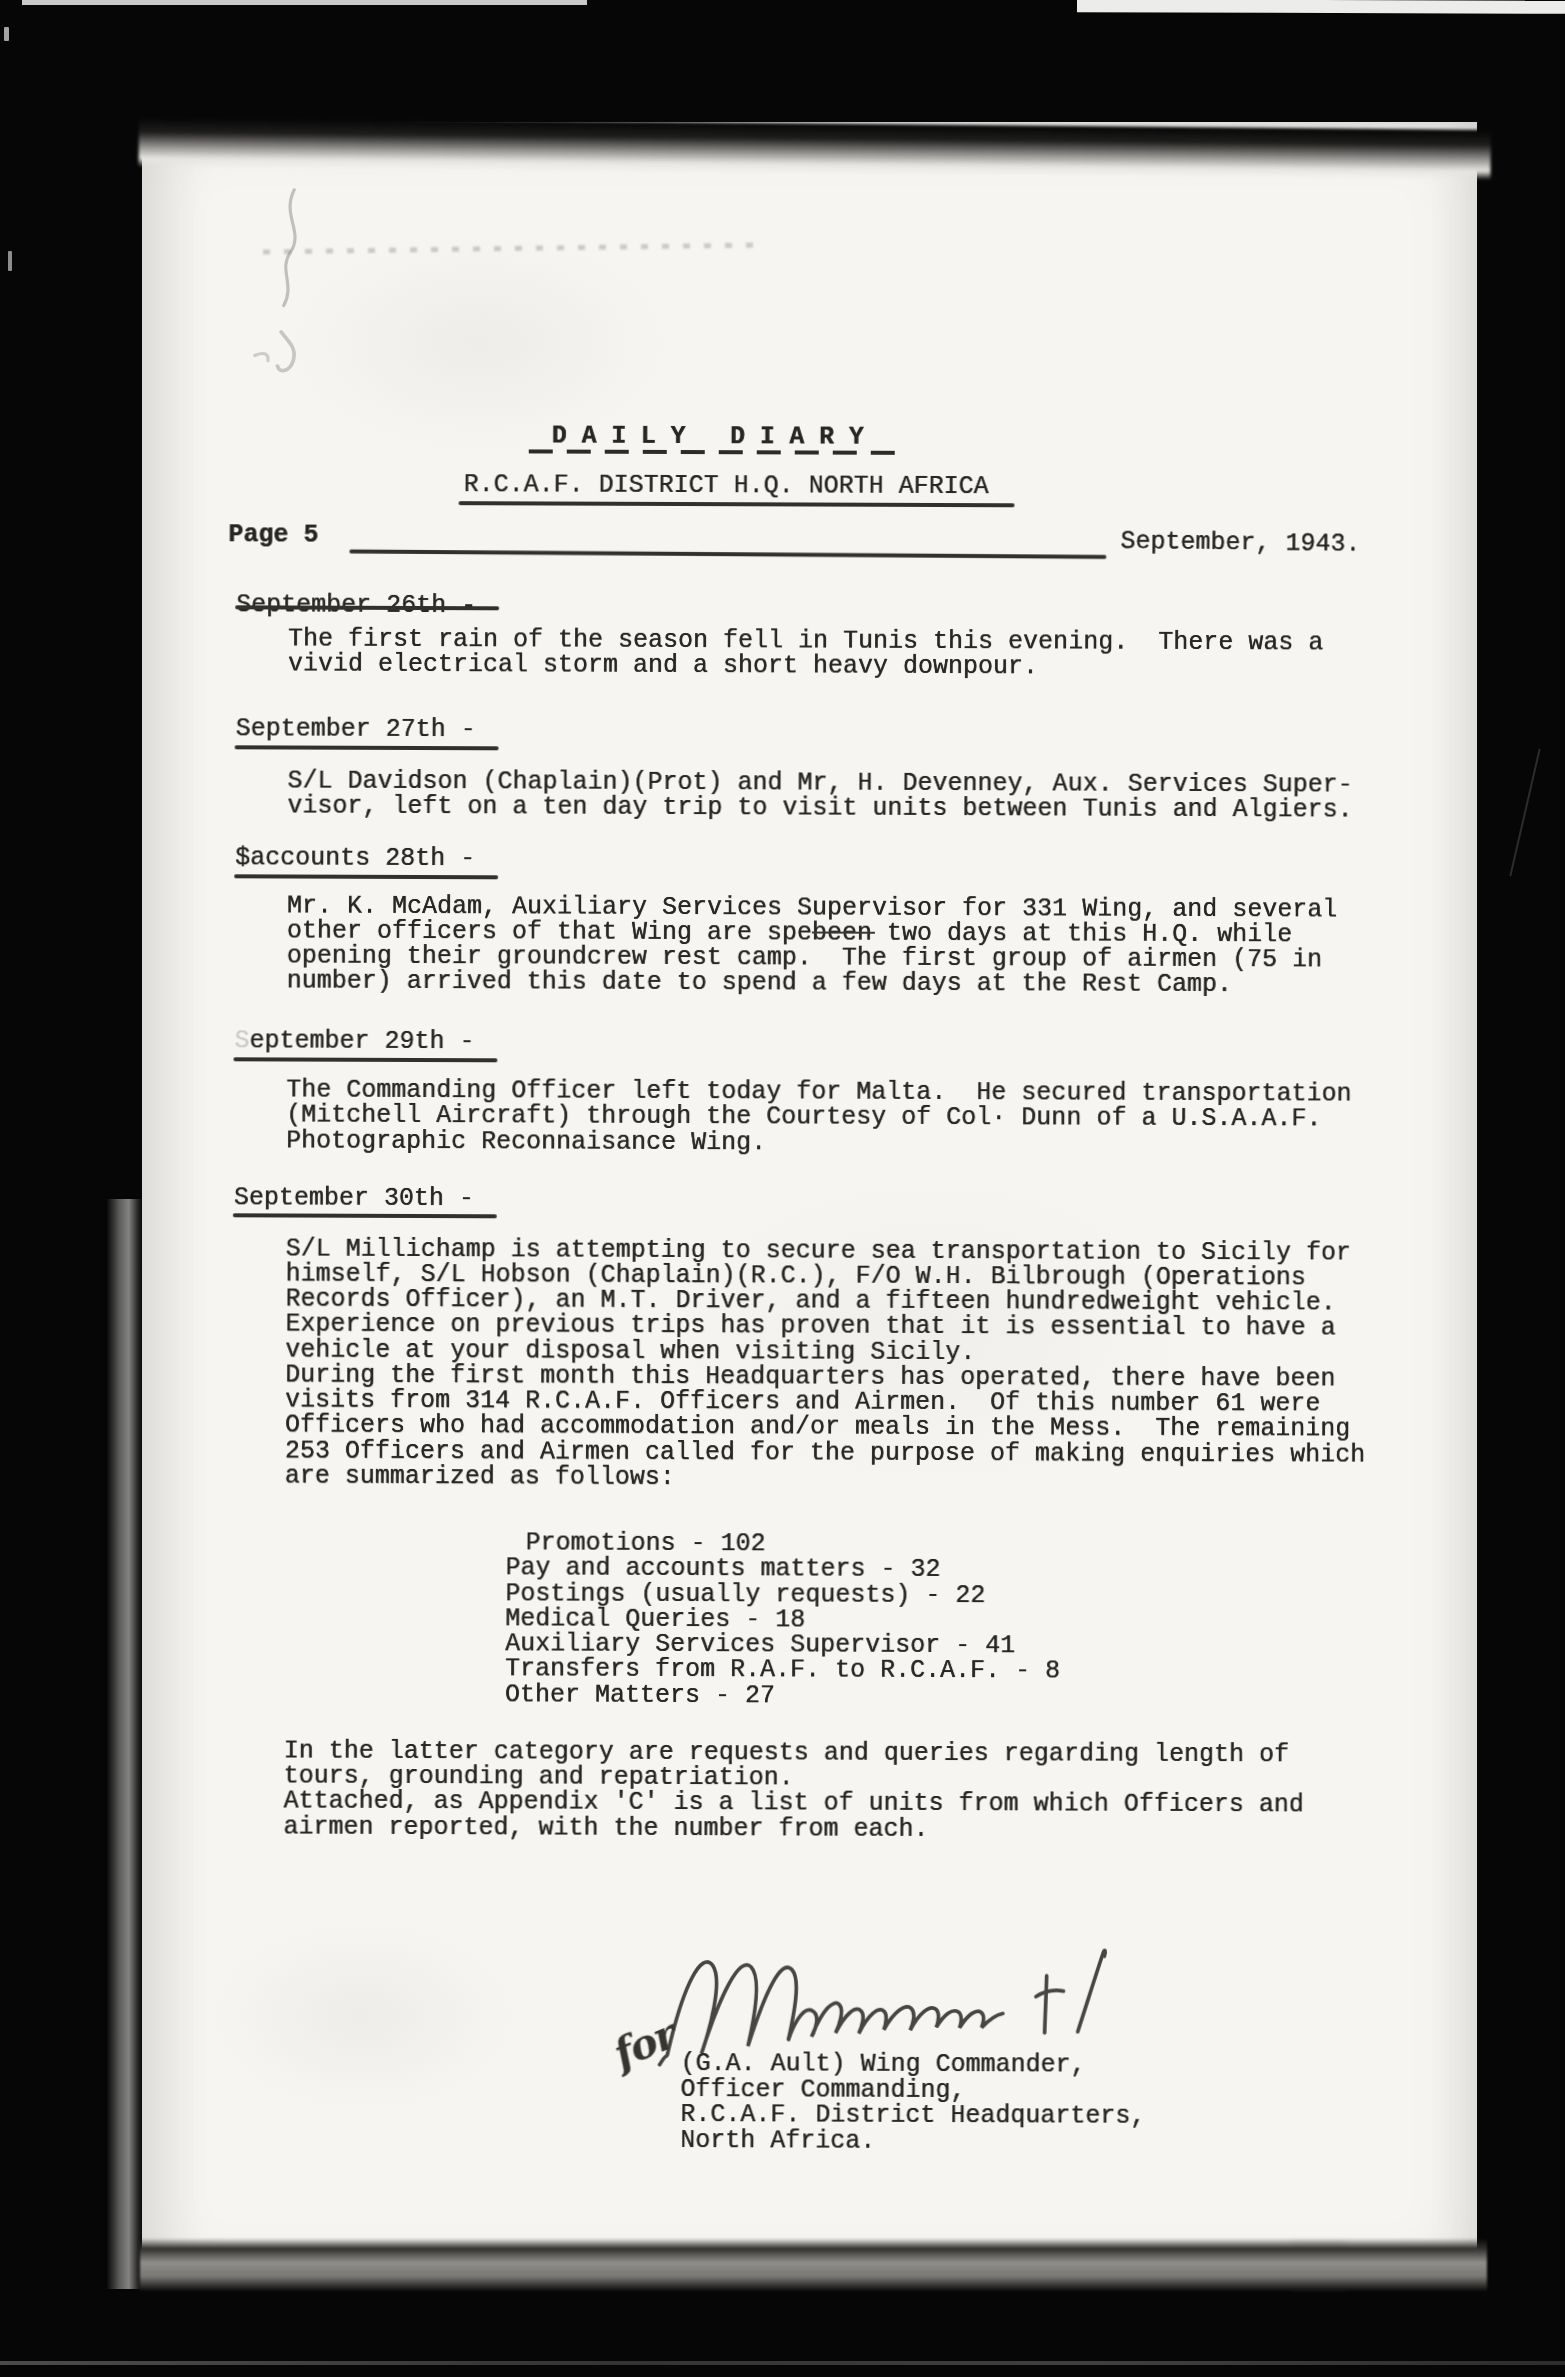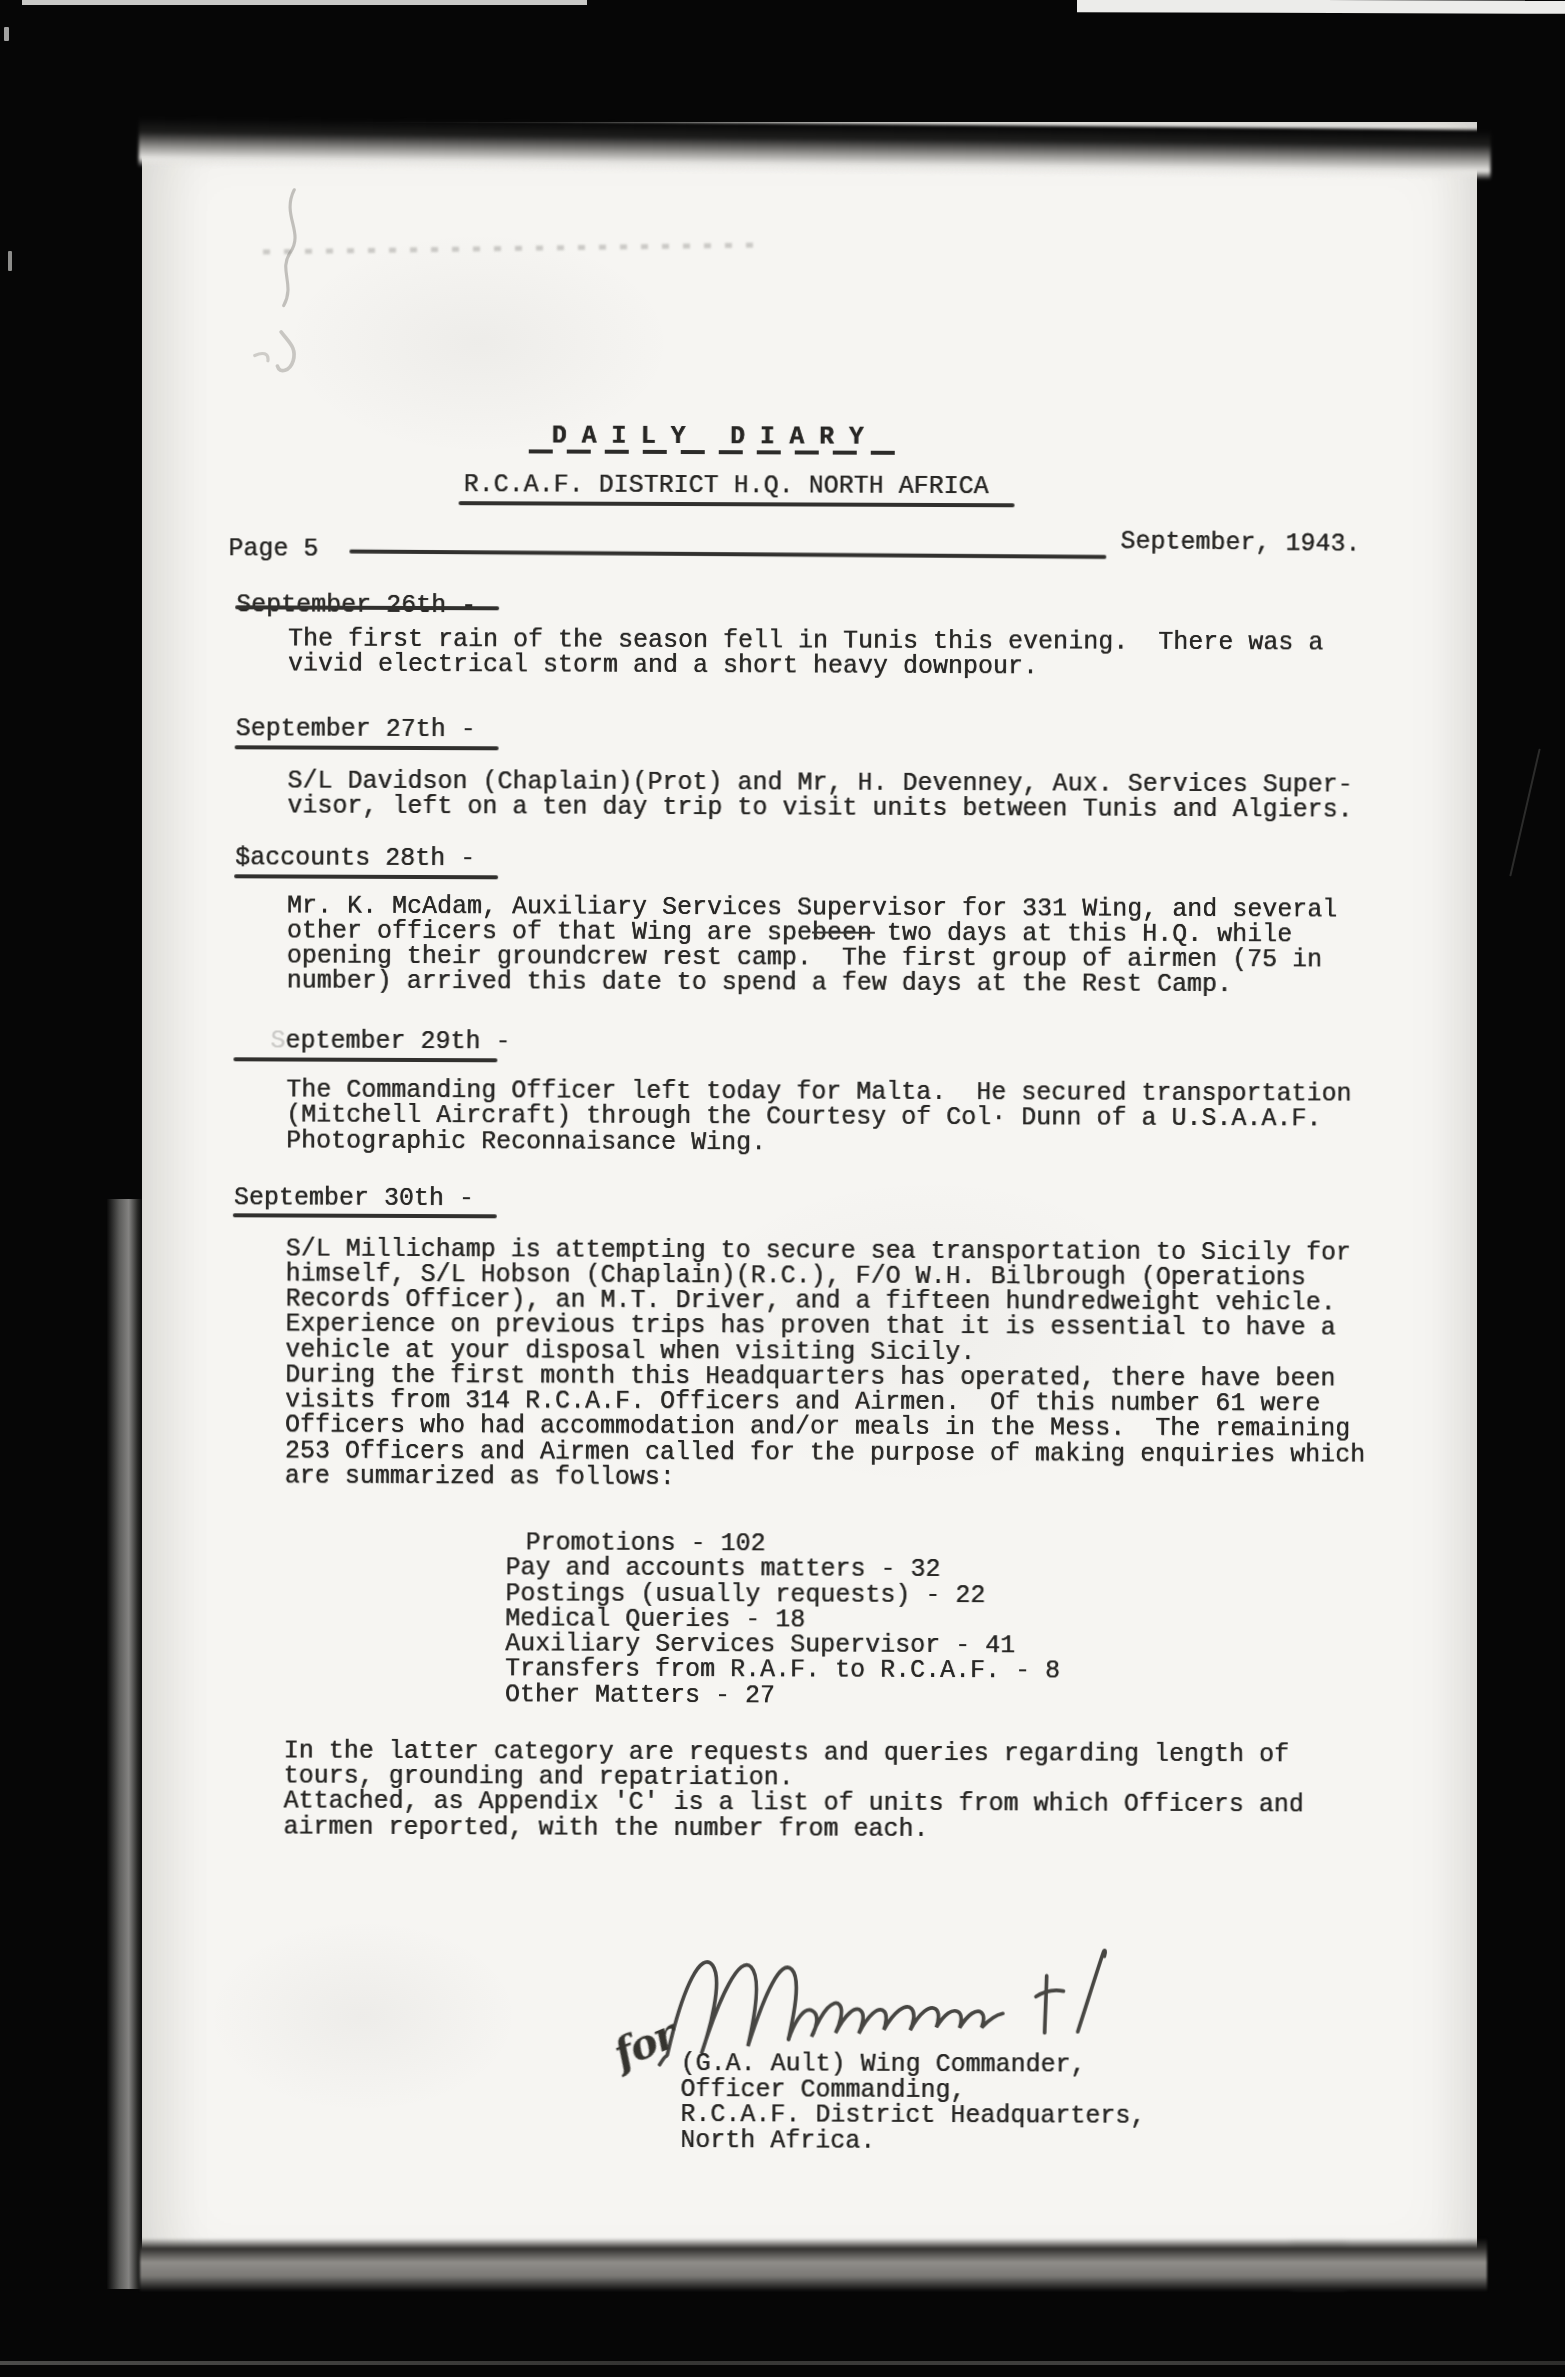--- a/index.html
+++ b/index.html
@@ -85,42 +85,42 @@
   </svg>
   <div class="smudge-row" style="left:263px; top:246px; width:494px;"></div>
 
   <div class="text-layer">
 
     <div class="ln title" style="left:553px; top:422px;">DAILY DIARY</div>
     <div class="rule dashes" style="left:530px; top:448px; width:379px;"></div>
     <div class="ln" style="left:465px; top:471px;">R.C.A.F. DISTRICT H.Q. NORTH AFRICA</div>
     <div class="rule" style="left:460px; top:500px; width:556px;"></div>
 
-    <div class="ln" style="left:230px; top:536px;">Page 5</div>
+    <div class="ln" style="left:230px; top:522px;font-weight:bold;">Page 5</div>
     <div class="rule" style="left:351px; top:550px; width:757px; height:3.7px; transform:rotate(0.2deg);"></div>
     <div class="ln" style="left:1122px; top:526px; transform:rotate(0.5deg);">September, 1943.</div>
 
     <div class="ln" style="left:238px; top:592px;">September 26th -</div>
     <div class="rule" style="left:237px; top:605px; width:264px; height:3.7px;"></div>
     <div class="ln" style="left:290px; top:626px;">The first rain of the season fell in Tunis this evening.  There was a</div>
     <div class="ln" style="left:290px; top:651px;">vivid electrical storm and a short heavy downpour.</div>
 
     <div class="ln" style="left:238px; top:716px;">September 27th -</div>
     <div class="rule" style="left:237px; top:745px; width:264px; height:3.7px;"></div>
     <div class="ln" style="left:290px; top:768px;">S/L Davidson (Chaplain)(Prot) and Mr, H. Devenney, Aux. Services Super-</div>
     <div class="ln" style="left:290px; top:793px;">visor, left on a ten day trip to visit units between Tunis and Algiers.</div>
 
     <div class="ln" style="left:238px; top:845px;">$accounts 28th -</div>
     <div class="rule" style="left:237px; top:874px; width:264px; height:3.7px;"></div>
     <div class="ln" style="left:290px; top:893px;">Mr. K. McAdam, Auxiliary Services Supervisor for 331 Wing, and several</div>
     <div class="ln" style="left:290px; top:918px;"><span>other officers of that Wing are spe</span><span class="struck">been</span><span> two days at this H.Q. while</span></div>
     <div class="ln" style="left:290px; top:943px;">opening their groundcrew rest camp.  The first group of airmen (75 in</div>
     <div class="ln" style="left:290px; top:968px;">number) arrived this date to spend a few days at the Rest Camp.</div>
 
-    <div class="ln fade-first" style="left:238px; top:1028px;margin-left:36px;">September 29th -</div>
+    <div class="ln fade-first" style="left:238px; top:1028px;">September 29th -</div>
     <div class="rule" style="left:237px; top:1057px; width:264px; height:3.7px;"></div>
     <div class="ln" style="left:290px; top:1077px;">The Commanding Officer left today for Malta.  He secured transportation</div>
     <div class="ln" style="left:290px; top:1102px;">(Mitchell Aircraft) through the Courtesy of Col· Dunn of a U.S.A.A.F.</div>
     <div class="ln" style="left:290px; top:1128px;">Photographic Reconnaisance Wing.</div>
 
     <div class="ln" style="left:238px; top:1185px;">September 30th -</div>
     <div class="rule" style="left:237px; top:1213px; width:264px; height:3.7px;"></div>
     <div class="ln" style="left:290px; top:1236px;">S/L Millichamp is attempting to secure sea transportation to Sicily for</div>
     <div class="ln" style="left:290px; top:1261px;">himself, S/L Hobson (Chaplain)(R.C.), F/O W.H. Bilbrough (Operations</div>
     <div class="ln" style="left:290px; top:1286px;">Records Officer), an M.T. Driver, and a fifteen hundredweight vehicle.</div>

